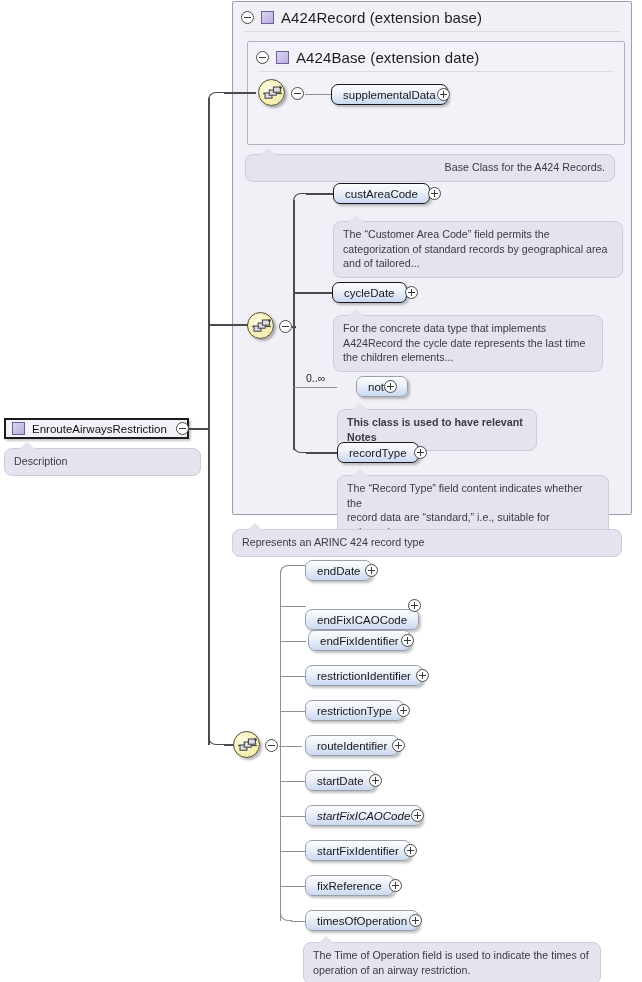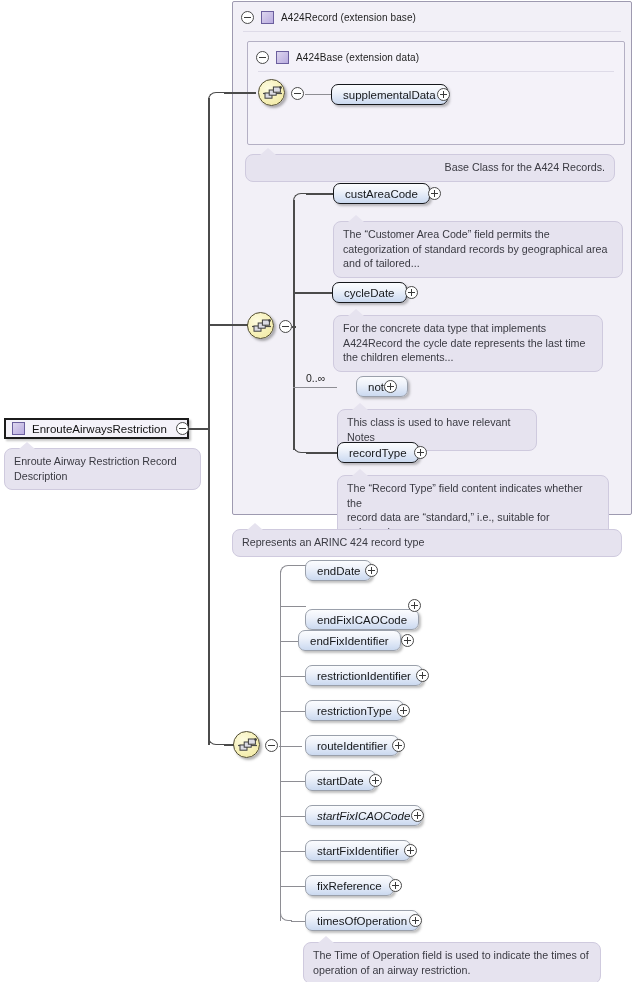--- a/index.html
+++ b/index.html
@@ -33,21 +33,21 @@
     height: 18px;
   }
   .panel-rule {
     position: absolute;
     left: 10px; right: 10px;
     top: 29px;
     height: 1px;
     background: #dedbe8;
   }
   .panel-title {
-    font-size: 10px;
+    font-size: 15px;
     color: #1d1d1d;
     white-space: nowrap;
     letter-spacing: .1px;
   }
   
   .toggle {
     width: 13px; height: 13px;
     border-radius: 50%;
     border: 1px solid #4a4a4a;
     background: #ffffff;
@@ -180,33 +180,32 @@
       <span class="type-sq"></span>
       <span class="panel-title">A424Record (extension base)</span>
     </div>
     <div class="panel-rule"></div>
   </div>
 
   <div class="panel inner" style="left:247px; top:41px; width:378px; height:104px;">
     <div class="panel-head">
       <span class="toggle"></span>
       <span class="type-sq"></span>
-      <span class="panel-title">A424Base (extension data)</span>
+      <span class="panel-title">A424Base (extension date)</span>
     </div>
     <div class="panel-rule"></div>
   </div>
 
   <div class="root-box" style="left:4px; top:418px;">
     <span class="type-sq"></span>
     <span class="root-label">EnrouteAirwaysRestriction</span>
   </div>
   <span class="toggle toggle-abs" style="left:176px; top:422px;"></span>
 
   <div class="anno tail" style="left:4px; top:448px; width:197px;">
-    <span class="anno-line">Enroute Airway Restriction Record</span>
     <span class="anno-line">Description</span>
   </div>
 
   <div class="ln dark h" style="left:189px; top:428px; width:20px;"></div>
 
   <div class="ln dark v" style="left:208px; top:98px; height:647px;"></div>
 
   <div class="corner tl" style="left:208px; top:92px; width:18px; height:14px;"></div>
   <div class="ln dark h" style="left:224px; top:92px; width:32px;"></div>
 
@@ -278,21 +277,21 @@
     <span class="anno-line">For the concrete data type that implements</span>
     <span class="anno-line">A424Record the cycle date represents the last time</span>
     <span class="anno-line">the children elements...</span>
   </div>
 
   <div class="card" style="left:306px; top:372px;">0..∞</div>
   <div class="elem optional" style="left:356px; top:376px;">
     <span>notes</span>
   </div>
   <span class="toggle plus toggle-abs" style="left:384px; top:380px;"></span>
-  <div class="anno tail" style="left:337px; top:409px; width:200px;">
+  <div class="anno tail" style="left:337px; top:409px; width:200px;font-weight:bold;">
     <span class="anno-line">This class is used to have relevant Notes</span>
   </div>
 
   <div class="elem required" style="left:337px; top:442px;">
     <span>recordType</span>
   </div>
   <span class="toggle plus toggle-abs" style="left:414px; top:446px;"></span>
   <div class="anno tail" style="left:337px; top:475px; width:272px;">
     <span class="anno-line">The “Record Type” field content indicates whether the</span>
     <span class="anno-line">record data are “standard,” i.e., suitable for universal...</span>
@@ -324,21 +323,21 @@
   </div>
   <span class="toggle plus toggle-abs" style="left:365px; top:564px;"></span>
 
   <div class="ln h" style="left:280px; top:606px; width:26px;"></div>
   <div class="elem optional" style="left:305px; top:609px;">
     <span>endFixICAOCode</span>
   </div>
   <span class="toggle plus toggle-abs" style="left:408px; top:599px;"></span>
 
   <div class="ln h" style="left:280px; top:641px; width:26px;"></div>
-  <div class="elem optional" style="left:298px; top:630px;">
+  <div class="elem optional" style="left:308px; top:630px;">
     <span>endFixIdentifier</span>
   </div>
   <span class="toggle plus toggle-abs" style="left:401px; top:634px;"></span>
 
   <div class="ln h" style="left:280px; top:676px; width:26px;"></div>
   <div class="elem optional" style="left:305px; top:665px;">
     <span>restrictionIdentifier</span>
   </div>
   <span class="toggle plus toggle-abs" style="left:416px; top:669px;"></span>
 

